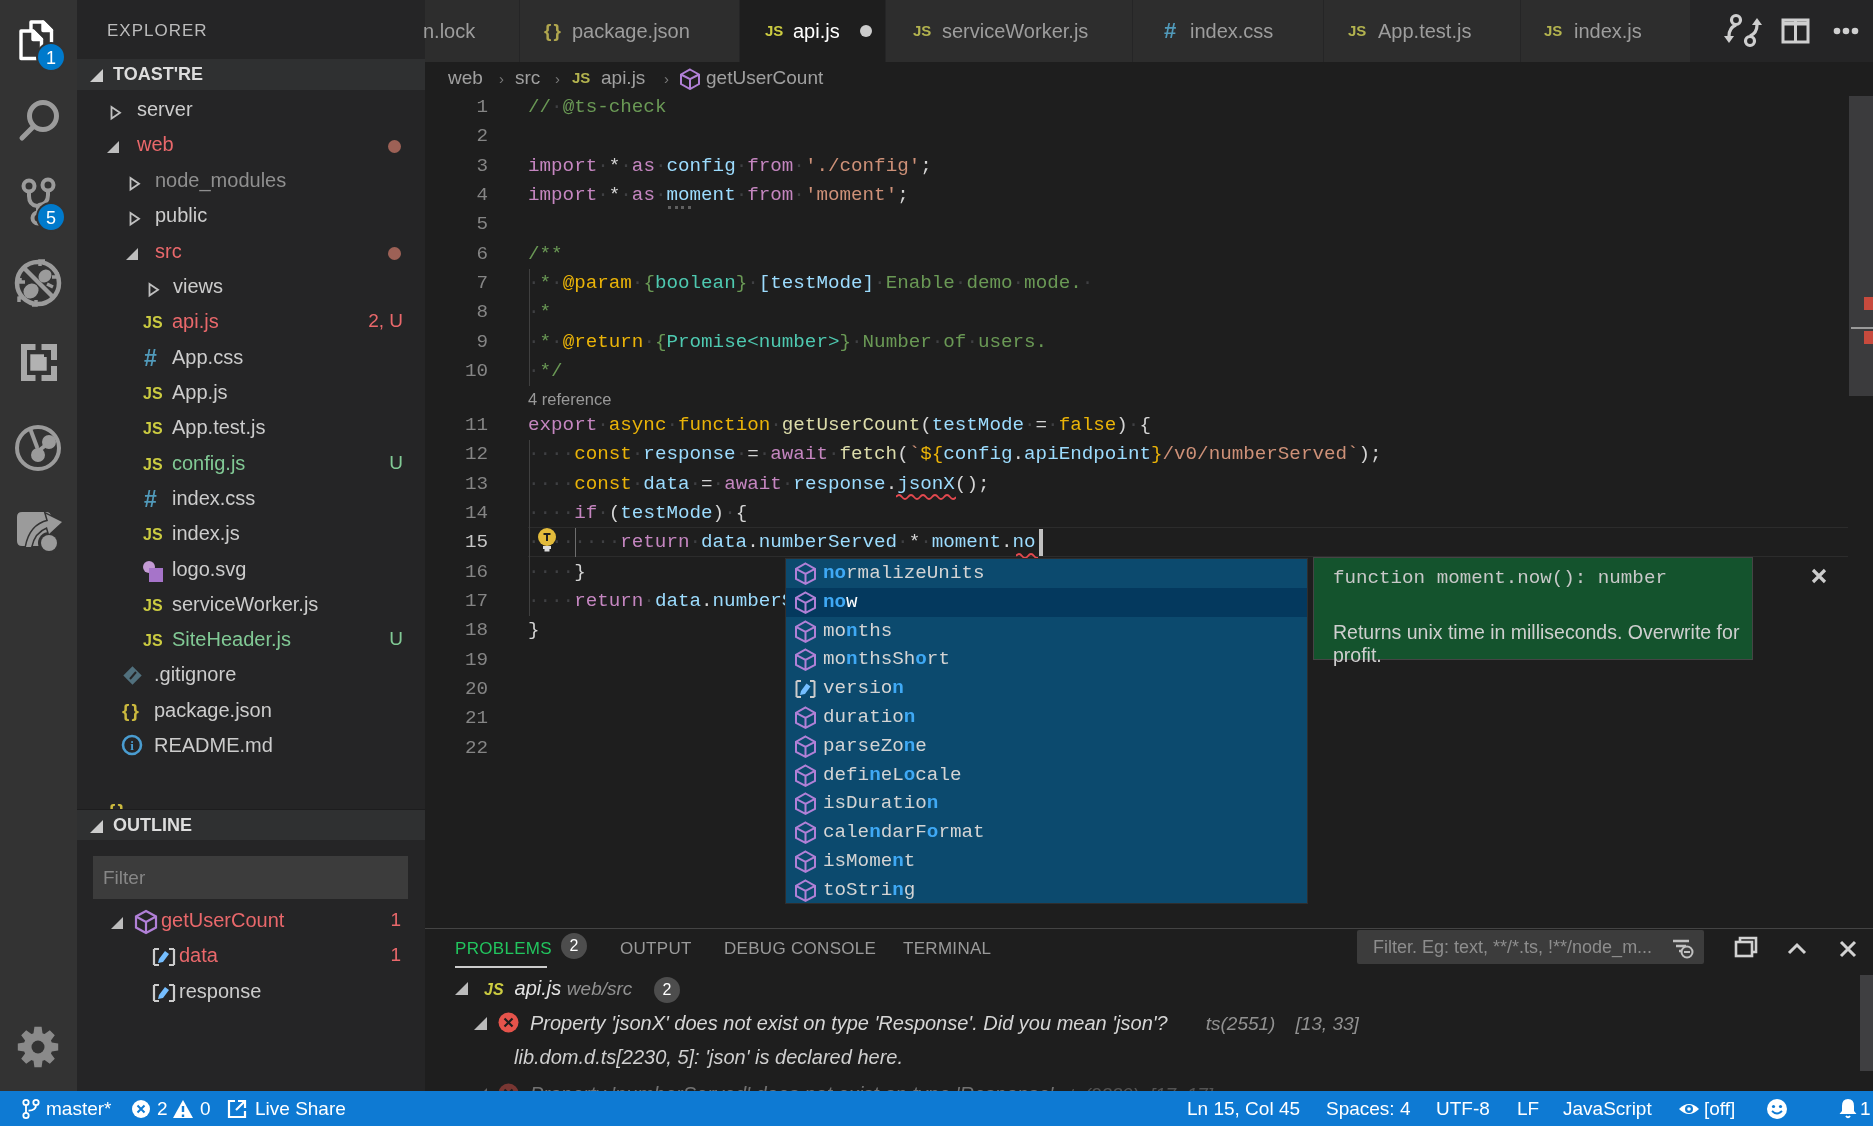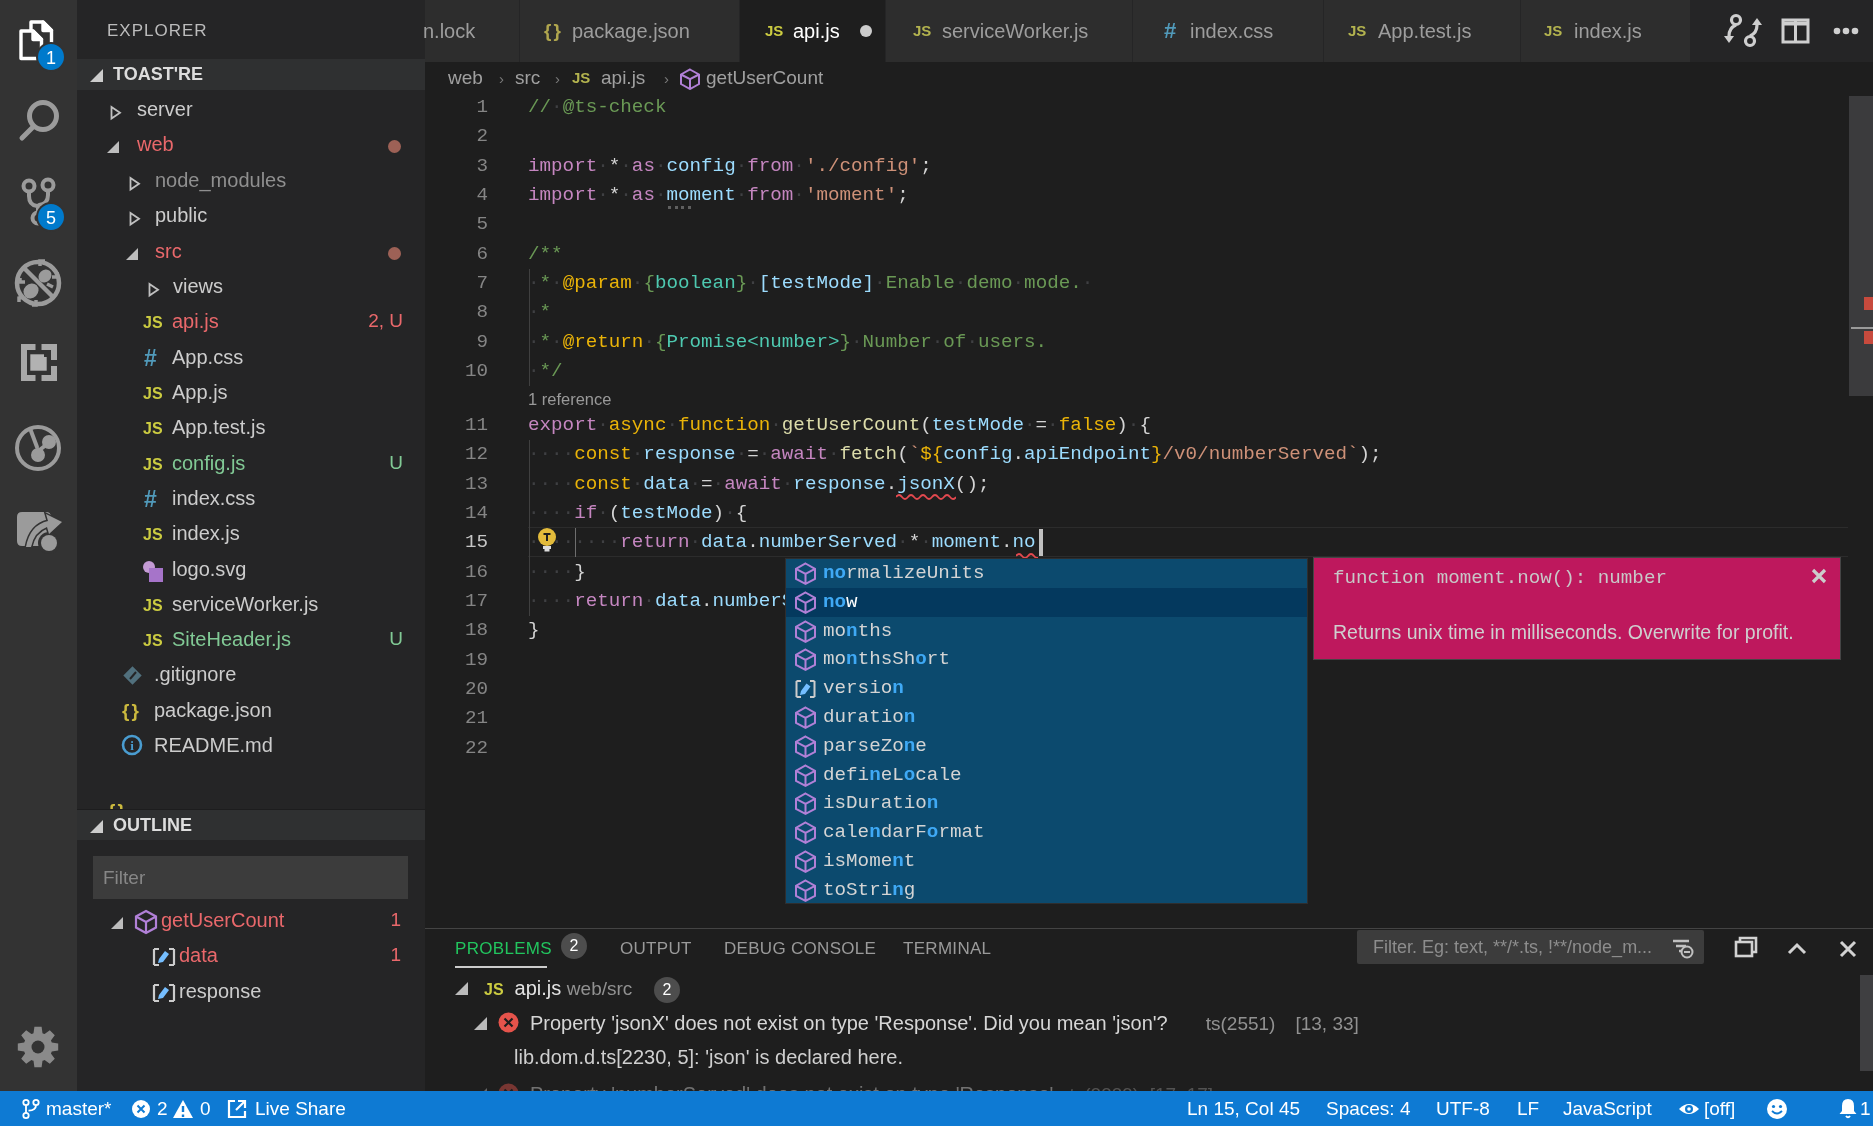--- a/index.html
+++ b/index.html
@@ -50,26 +50,26 @@
   .g { color:#4ec9b0; } 
 
   
   #suggest { left:785px; top:558px; width:523px; height:346px; background:#0c4a6e; border:1px solid #2e2e2f; }
   .srow { position:absolute; left:0; width:521px; height:28.8px; font-family:"Liberation Mono", monospace; font-size:19.23px; line-height:28.8px; color:#d4d4d4; white-space:pre; }
   .srow b { color:#3fa9f5; font-weight:bold; }
   .srow.sel { background:#04395e; color:#ffffff; }
   .sico { position:absolute; left:8px; top:3px; }
 
   
-  #docpop { left:1313px; top:557px; width:528px; height:103px; background:#be185d; border:1px solid #454545; }
+  #docpop { left:1313px; top:557px; width:440px; height:103px; background:#14532d; border:1px solid #454545; }
 
   
   #panel { left:425px; top:928px; width:1448px; height:163px; background:#1e1e1e; border-top:1px solid #444444; overflow:hidden; }
   .ptab { position:absolute; top:0; height:40px; line-height:40px; font-size:17px; color:#9a9a9a; letter-spacing:0.3px; }
-  .prow { position:absolute; font-size:20px; color:#cccccc; white-space:pre; }
+  .prow { position:absolute; font-size:20px; color:#cccccc; white-space:pre;font-style:italic; }
   .gray { color:#919191; }
   .cbadge { position:absolute; background:#4d4d4d; color:#ffffff; border-radius:50%; width:26px; height:26px; font-size:16px; line-height:26px; text-align:center; }
 
   
   #statusbar { left:0; top:1091px; width:1873px; height:35px; background:#0e7ad3; color:#ffffff; font-size:19px; line-height:35px; }
   .sitem { position:absolute; top:0; white-space:pre; }
 </style>
 </head>
 <body>
 <div id="actbar" class="abs">
@@ -355,21 +355,21 @@
   <div class="cl" style="top:0"><span class="ln">1</span><span class="ct"><span class="c">//<i>·</i>@ts-check</span></span></div>
   <div class="cl" style="top:29.33px"><span class="ln">2</span></div>
   <div class="cl" style="top:58.66px"><span class="ln">3</span><span class="ct"><span class="k">import</span><i>·</i>*<i>·</i><span class="k">as</span><i>·</i><span class="t">config</span><i>·</i><span class="k">from</span><i>·</i><span class="s">'./config'</span>;</span></div>
   <div class="cl" style="top:88px"><span class="ln">4</span><span class="ct"><span class="k">import</span><i>·</i>*<i>·</i><span class="k">as</span><i>·</i><span class="t">moment</span><i>·</i><span class="k">from</span><i>·</i><span class="s">'moment'</span>;</span></div>
   <div class="cl" style="top:117.3px"><span class="ln">5</span></div>
   <div class="cl" style="top:146.7px"><span class="ln">6</span><span class="ct"><span class="c">/**</span></span></div>
   <div class="cl" style="top:176px"><span class="ln">7</span><span class="ct"><i>·</i><span class="c">*</span><i>·</i><span class="b">@param</span><i>·</i><span class="c">{</span><span class="g">boolean</span><span class="c">}</span><i>·</i><span class="t">[testMode]</span><i>·</i><span class="c">Enable<i>·</i>demo<i>·</i>mode.</span><i>·</i></span></div>
   <div class="cl" style="top:205.3px"><span class="ln">8</span><span class="ct"><i>·</i><span class="c">*</span></span></div>
   <div class="cl" style="top:234.6px"><span class="ln">9</span><span class="ct"><i>·</i><span class="c">*</span><i>·</i><span class="b">@return</span><i>·</i><span class="c">{</span><span class="g">Promise&lt;number&gt;</span><span class="c">}</span><i>·</i><span class="c">Number<i>·</i>of<i>·</i>users.</span></span></div>
   <div class="cl" style="top:264px"><span class="ln">10</span><span class="ct"><i>·</i><span class="c">*/</span></span></div>
-  <div class="abs" style="left:103px;top:297px;font-size:16.5px;color:#999999;font-family:'Liberation Sans'">1 reference</div>
+  <div class="abs" style="left:103px;top:297px;font-size:16.5px;color:#999999;font-family:'Liberation Sans'">4 reference</div>
   <div class="cl" style="top:318px"><span class="ln">11</span><span class="ct"><span class="k">export</span><i>·</i><span class="b">async</span><i>·</i><span class="b">function</span><i>·</i><span class="y">getUserCount</span>(<span class="t">testMode</span><i>·</i>=<i>·</i><span class="b">false</span>)<i>·</i>{</span></div>
   <div class="cl" style="top:347.3px"><span class="ln">12</span><span class="ct"><i>····</i><span class="b">const</span><i>·</i><span class="t">response</span><i>·</i>=<i>·</i><span class="k">await</span><i>·</i><span class="y">fetch</span>(<span class="s">`</span><span class="b">${</span><span class="t">config</span>.<span class="t">apiEndpoint</span><span class="b">}</span><span class="s">/v0/numberServed`</span>);</span></div>
   <div class="cl" style="top:376.7px"><span class="ln">13</span><span class="ct"><i>····</i><span class="b">const</span><i>·</i><span class="t">data</span><i>·</i>=<i>·</i><span class="k">await</span><i>·</i><span class="t">response</span>.<span class="t">jsonX</span>();</span></div>
   <div class="cl" style="top:406px"><span class="ln">14</span><span class="ct"><i>····</i><span class="k">if</span><i>·</i>(<span class="t">testMode</span>)<i>·</i>{</span></div>
   <div class="cl" style="top:435.3px"><span class="ln" style="color:#c6c6c6">15</span><span class="ct"><i>········</i><span class="k">return</span><i>·</i><span class="t">data</span>.<span class="t">numberServed</span><i>·</i>*<i>·</i><span class="t">moment</span>.<span class="t">no</span></span></div>
   <div class="cl" style="top:464.7px"><span class="ln">16</span><span class="ct"><i>····</i>}</span></div>
   <div class="cl" style="top:494px"><span class="ln">17</span><span class="ct"><i>····</i><span class="k">return</span><i>·</i><span class="t">data</span>.<span class="t">numberServed</span>;</span></div>
   <div class="cl" style="top:523.3px"><span class="ln">18</span><span class="ct">}</span></div>
   <div class="cl" style="top:552.6px"><span class="ln">19</span></div>
   <div class="cl" style="top:582px"><span class="ln">20</span></div>

